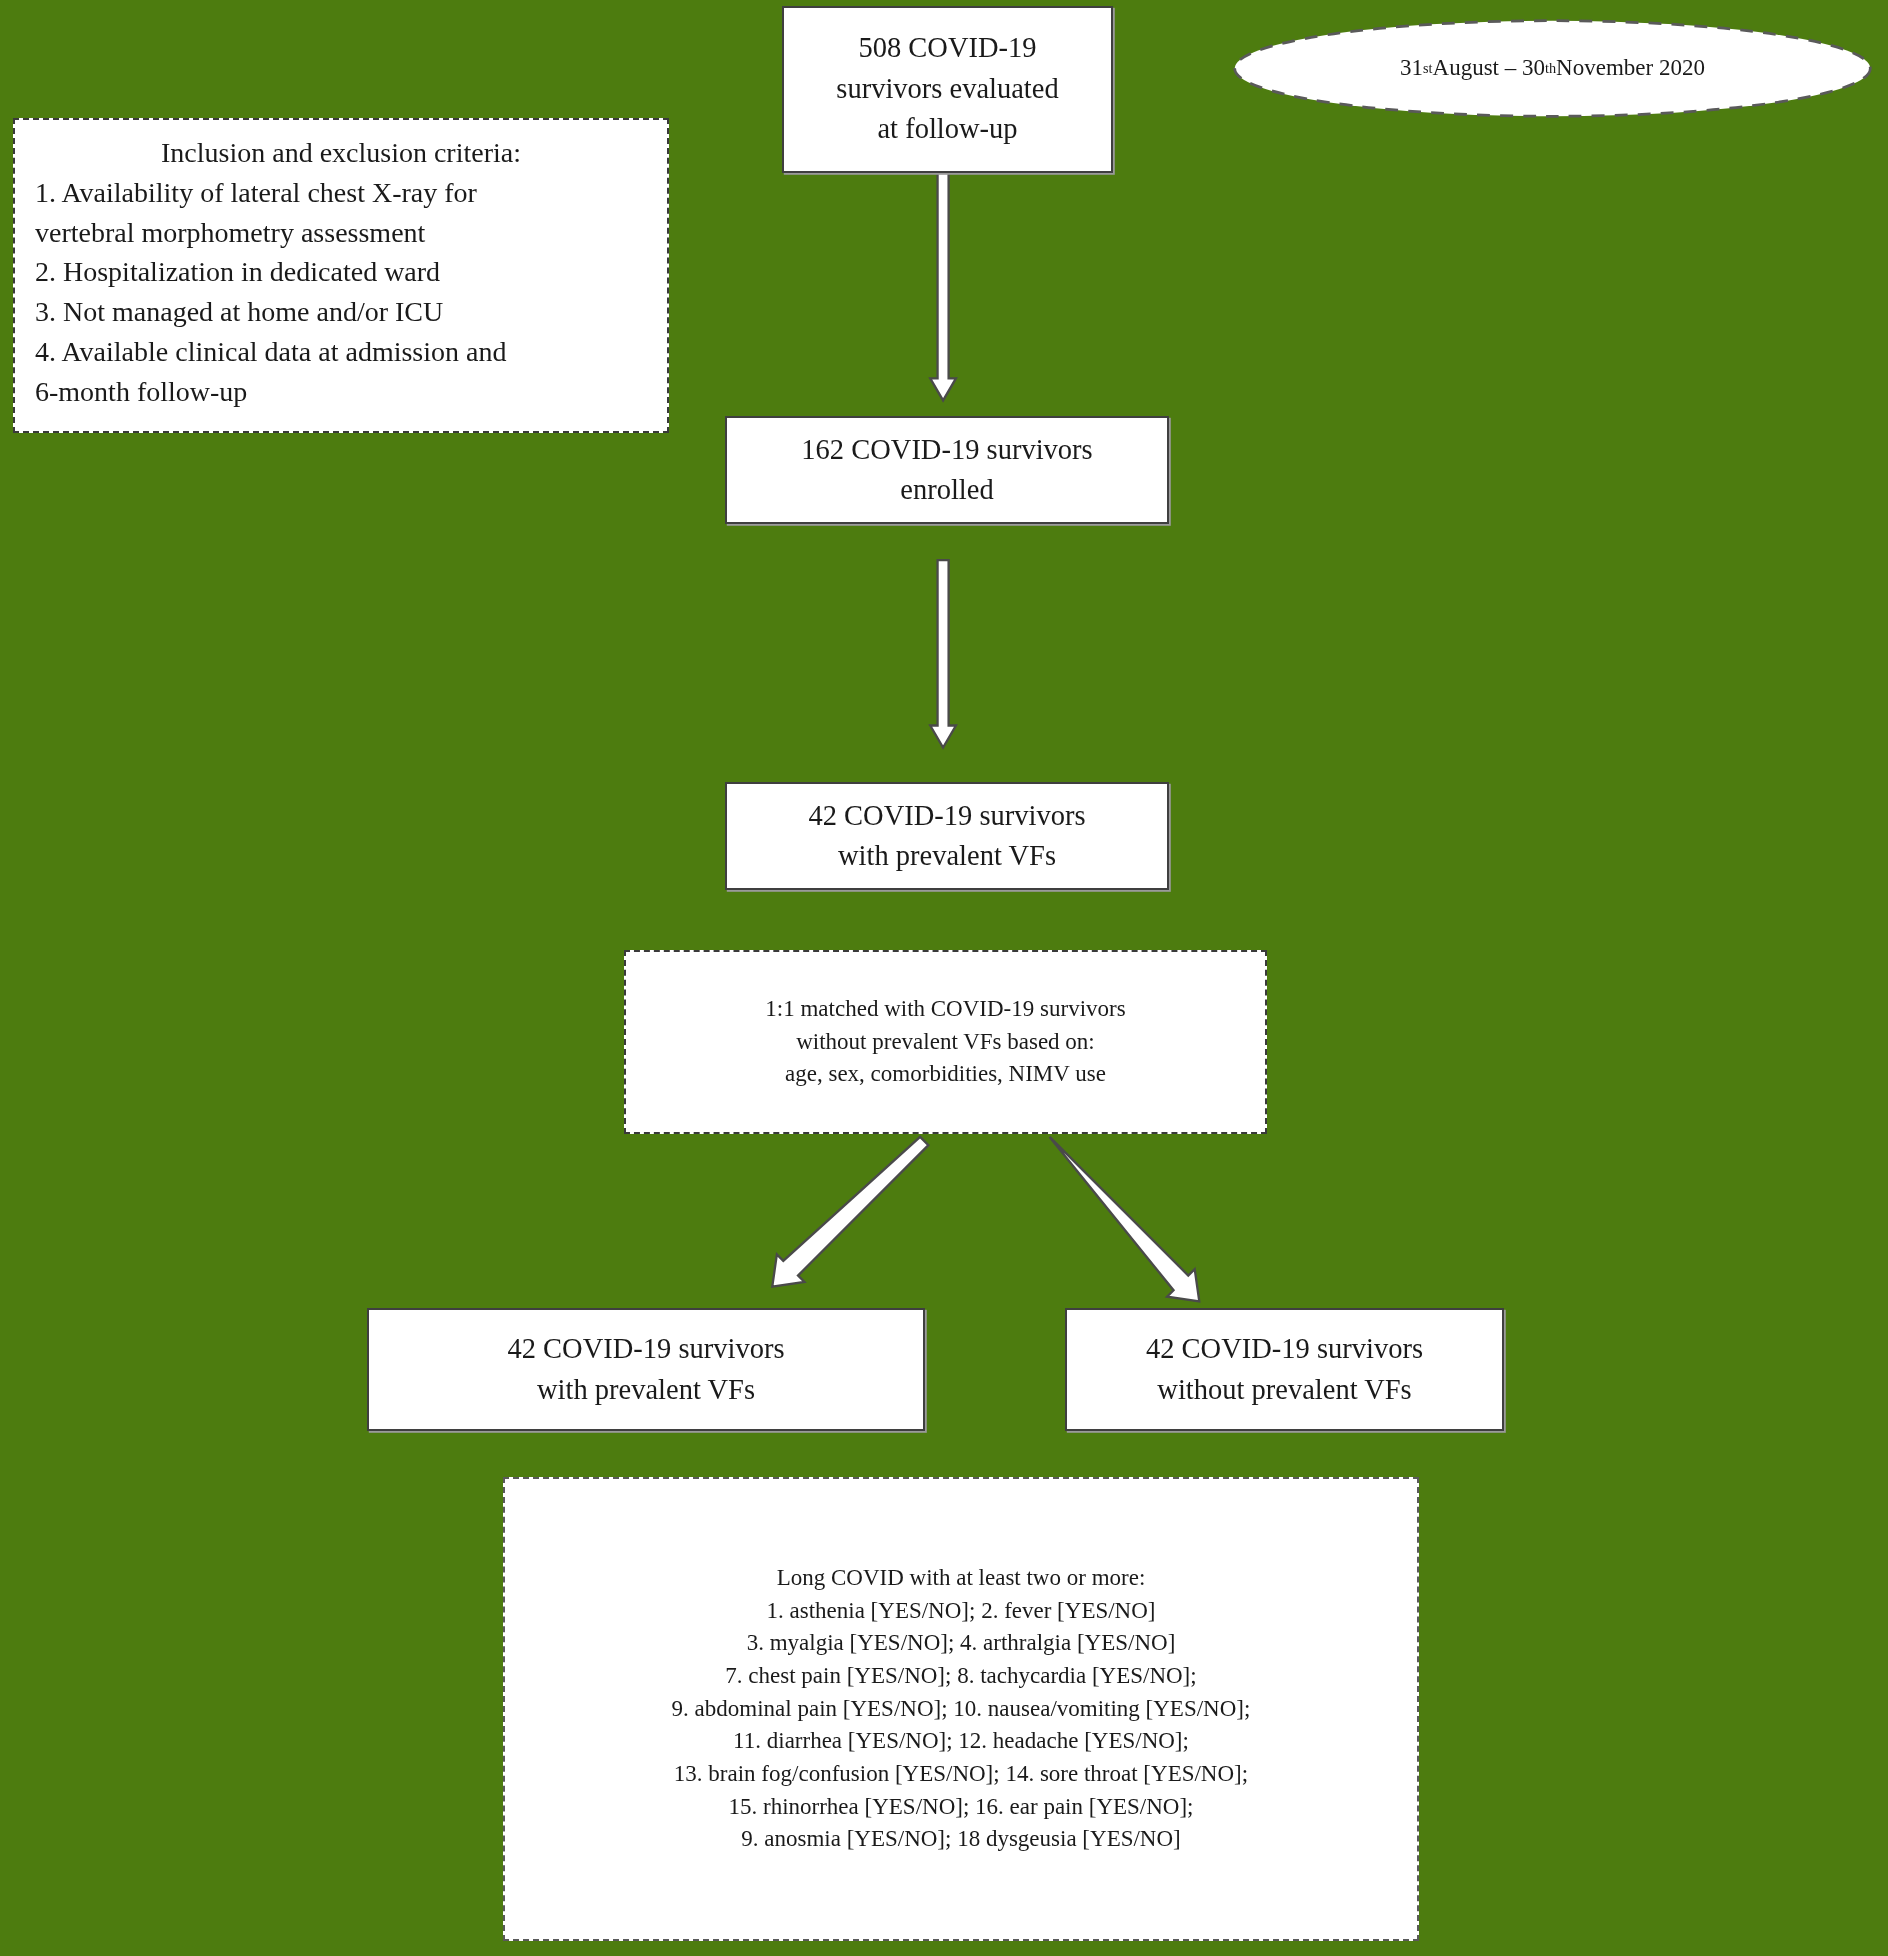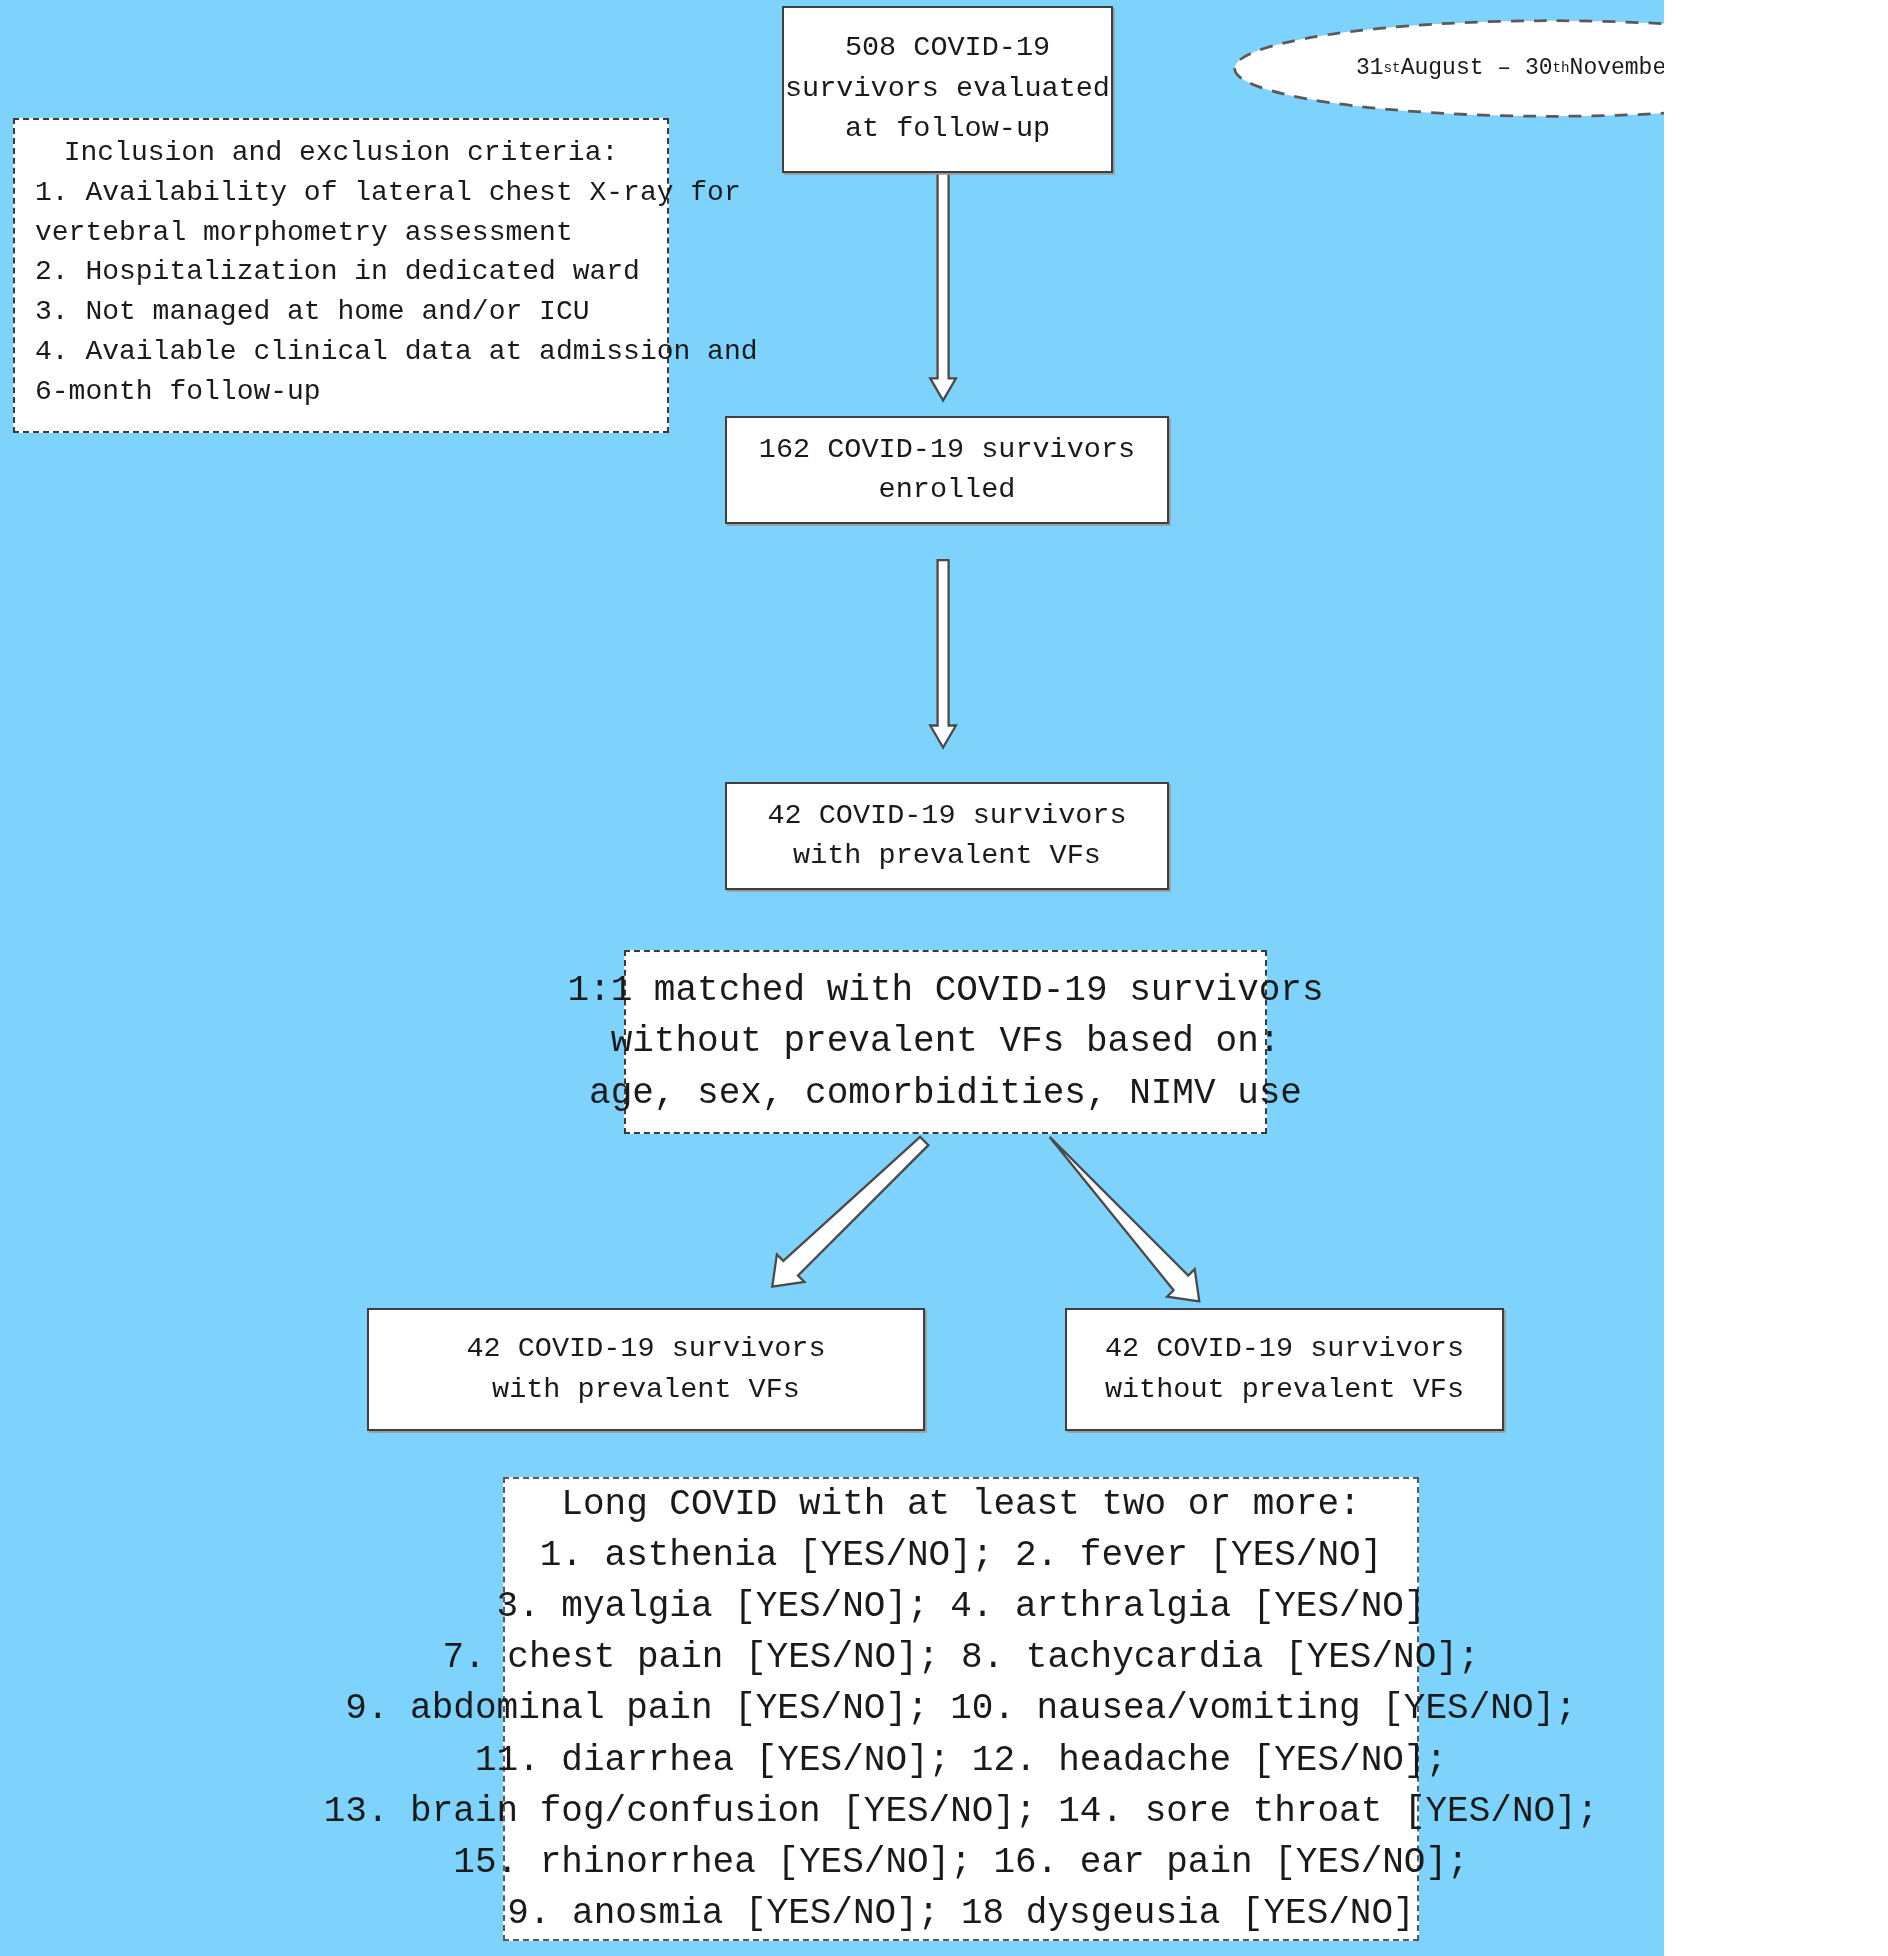--- a/index.html
+++ b/index.html
@@ -3,24 +3,24 @@
 <meta charset="utf-8">
 <title>COVID-19 Survivors Study Flowchart</title>
 <style>
   html, body {
     margin: 0;
     padding: 0;
     background: #ffffff;
   }
   #canvas {
     position: relative;
-    width: 1664px;
+    width: 1888px;
     height: 1957px;
-    background: #7dd3fc;
-    font-family: Liberation Mono, monospace;
+    background: #4d7c0f;
+    font-family: Liberation Serif, serif;
     color: #1a1a1a;
     overflow: hidden;
   }
 
   
   .node {
     position: absolute;
     box-sizing: border-box;
     display: flex;
     flex-direction: column;
@@ -42,21 +42,21 @@
   }
   .node .line {
     display: block;
     white-space: nowrap;
   }
   .node.left-align {
     align-items: flex-start;
     text-align: left;
   }
   .t-29 { font-size: 28px; }
-  .t-30 { font-size: 36px; }
+  .t-30 { font-size: 23px; }
   .t-31 { font-size: 28.5px; }
 
   
   .ellipse-wrap {
     position: absolute;
   }
   .ellipse-wrap svg {
     display: block;
   }
   .ellipse-label {

